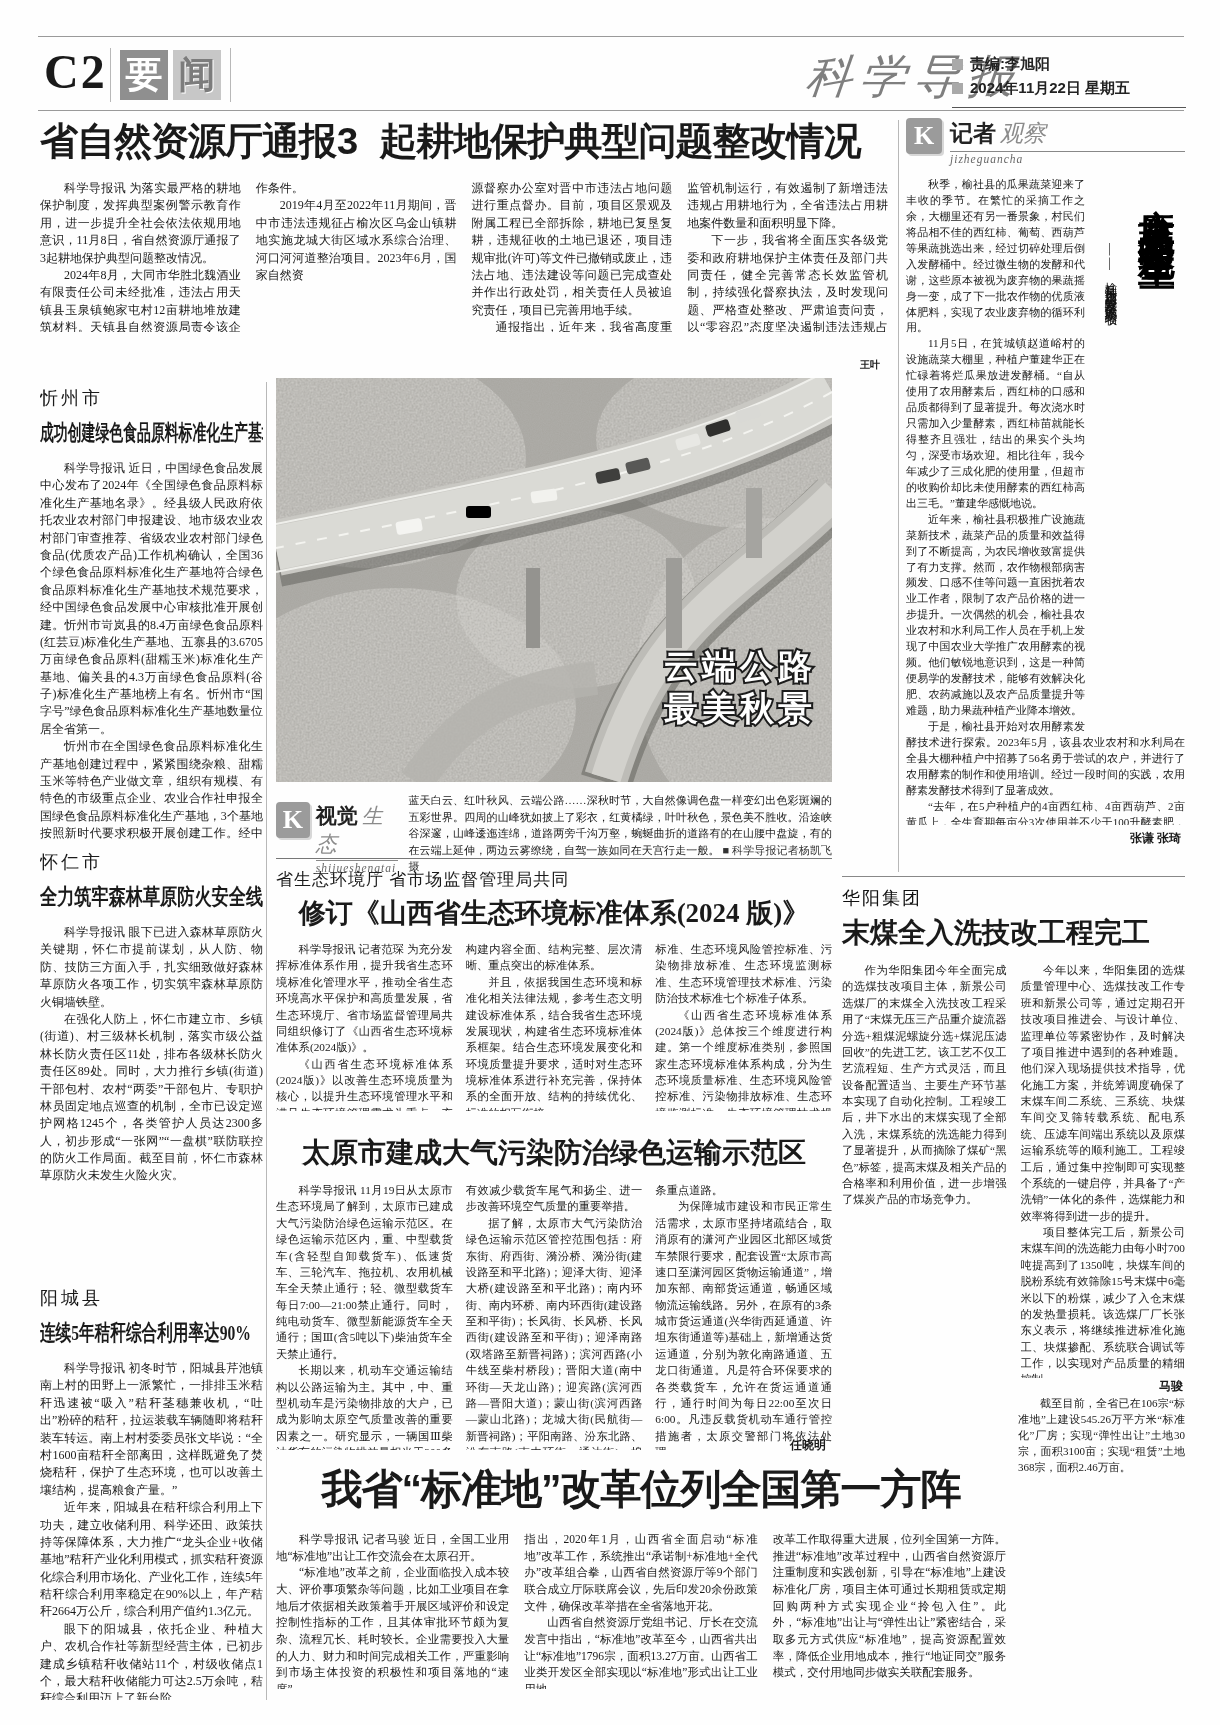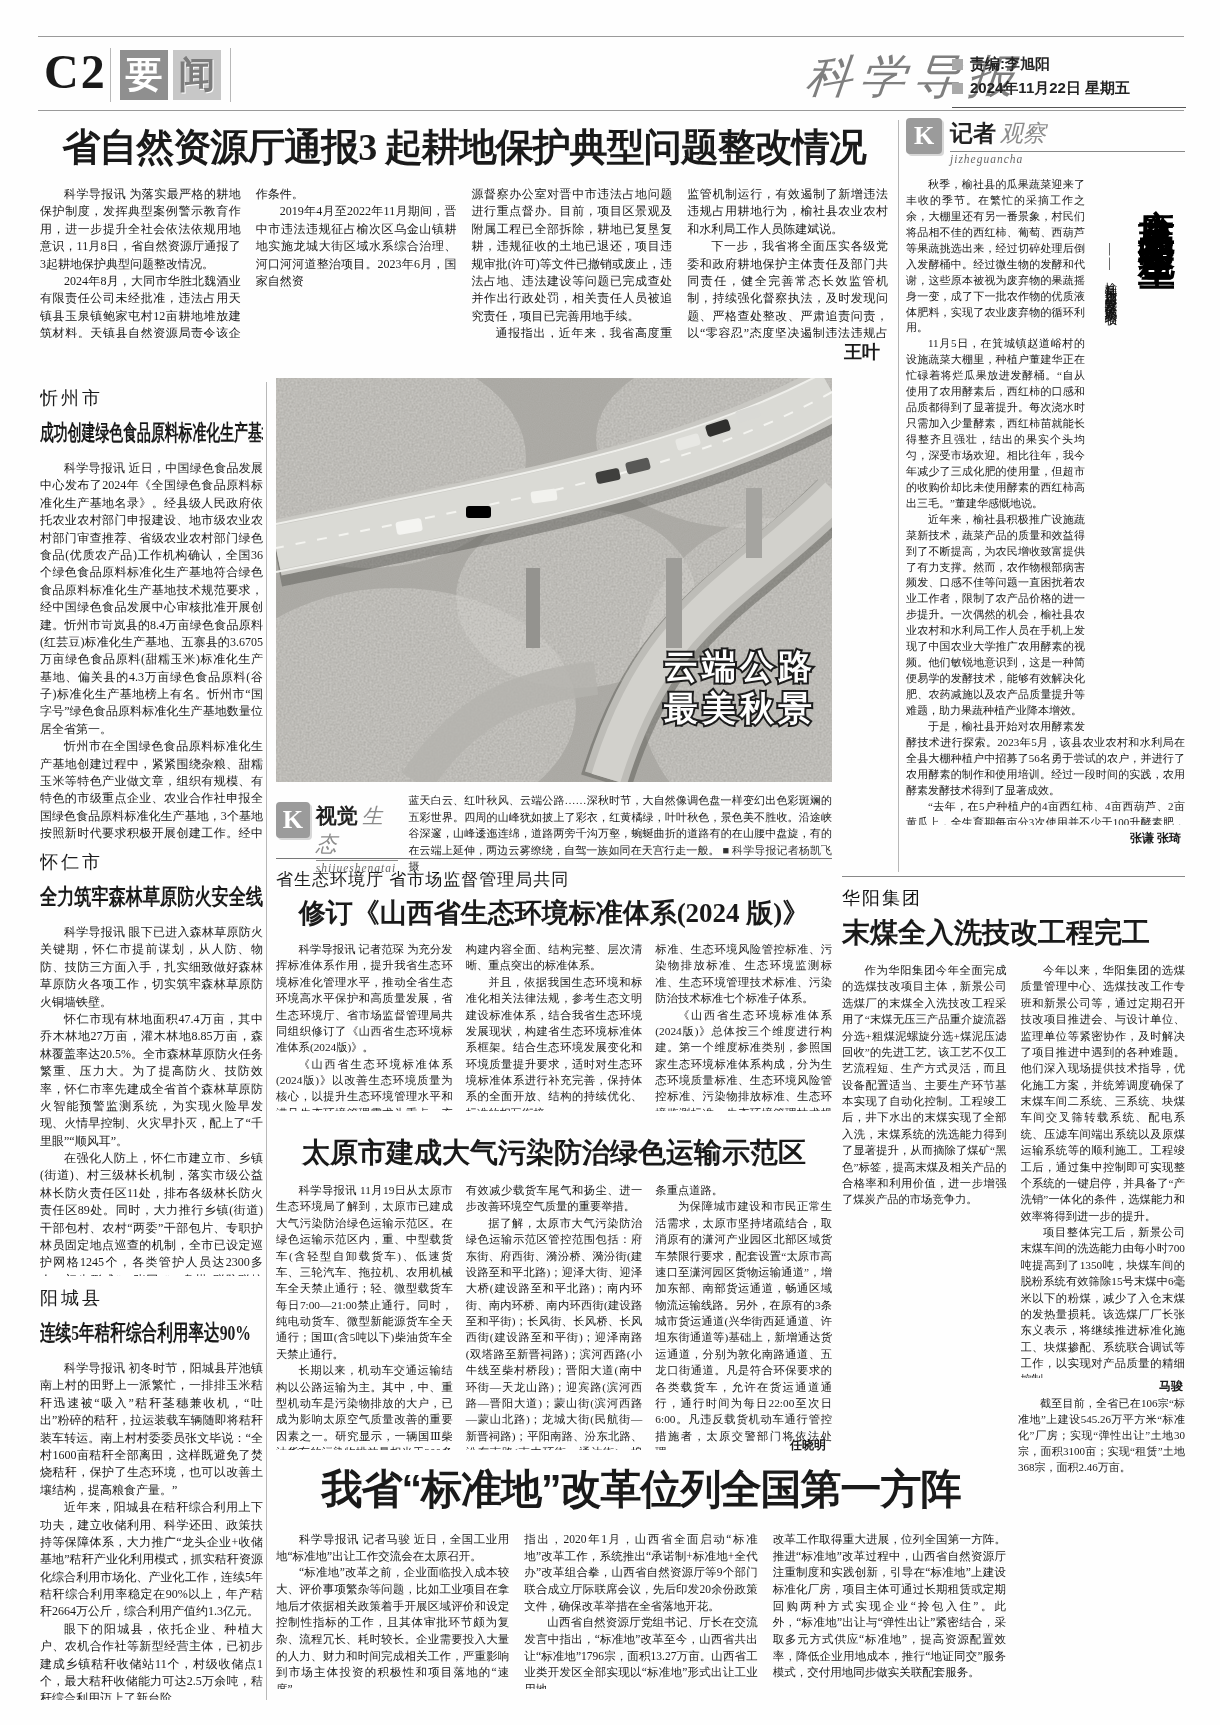--- a/index.html
+++ b/index.html
@@ -26,25 +26,25 @@
 
   
   .body-txt p{margin:0;text-indent:2em;text-align:justify;line-height:1.45;}
   .body-txt p.cont{text-indent:0;}
   .kicker-sm{font-family:"Liberation Sans",sans-serif;font-size:18px;letter-spacing:2px;color:#111;}
 
   
   .lead{left:40px;top:116px;width:848px;height:258px;}
   .lead-kicker{text-align:center;font-family:"Liberation Sans",sans-serif;font-weight:bold;
                font-size:21px;letter-spacing:1px;}
-  .lead-head{text-align:center;font-family:Liberation Serif, serif;font-weight:900;
-             font-size:38px;letter-spacing:-1px;margin-top:6px;white-space:nowrap;}
+  .lead-head{font-family:Liberation Mono, monospace;font-weight:900;
+             font-size:38px;letter-spacing:-1px;white-space:nowrap;}
   .lead-body{display:flex;gap:15px;margin-top:13px;height:152px;overflow:hidden;font-size:12px;}
   .lead-col{flex:1 1 0;}
-  .lead-by{position:absolute;right:8px;bottom:10px;font-weight:bold;font-size:18px;}
+  .lead-by{position:absolute;right:8px;bottom:2px;font-weight:bold;font-size:10px;}
 
   
   .rail-art{left:40px;width:223px;overflow:hidden;}
   .rail-kicker{font-family:"Liberation Sans",sans-serif;font-size:18px;letter-spacing:3px;margin-bottom:8px;}
   .rail-head{font-family:"Liberation Sans",sans-serif;font-weight:900;font-size:22px;
              white-space:nowrap;transform-origin:left center;margin-bottom:12px;}
   .sx66{transform:scaleX(.63);}
   .sx80{transform:scaleX(.78);}
   .sx72{transform:scaleX(.71);font-family:"Liberation Serif",serif;}
   .rail-body{font-size:12px;}
@@ -138,21 +138,21 @@
       </div>
       <div class="lead-col">
         <p class="cont">作条件。</p>
         <p>2019年4月至2022年11月期间，晋中市违法违规征占榆次区乌金山镇耕地实施龙城大街区域水系综合治理、河口河河道整治项目。2023年6月，国家自然资</p>
       </div>
       <div class="lead-col">
         <p class="cont">源督察办公室对晋中市违法占地问题进行重点督办。目前，项目区景观及附属工程已全部拆除，耕地已复垦复耕，违规征收的土地已退还，项目违规审批(许可)等文件已撤销或废止，违法占地、违法建设等问题已完成查处并作出行政处罚，相关责任人员被追究责任，项目已完善用地手续。</p>
         <p>通报指出，近年来，我省高度重视耕地保护工作，以“长牙齿”的硬措施坚决遏制违法占地行为，通过耕地保护常态化监测</p>
       </div>
       <div class="lead-col">
-        <p class="cont">监管机制运行，有效遏制了新增违法违规占用耕地行为，榆社县农业农村和水利局工作人员陈建斌说。</p>
+        <p class="cont">监管机制运行，有效遏制了新增违法违规占用耕地行为，全省违法占用耕地案件数量和面积明显下降。</p>
         <p>下一步，我省将全面压实各级党委和政府耕地保护主体责任及部门共同责任，健全完善常态长效监管机制，持续强化督察执法，及时发现问题、严格查处整改、严肃追责问责，以“零容忍”态度坚决遏制违法违规占用耕地行为，守牢守好我省耕地保护红线。</p>
       </div>
     </div>
     <div class="lead-by">王叶</div>
   </div>
 
   <div class="abs rail-art body-txt" style="top:386px;height:454px;">
     <div class="rail-kicker">忻州市</div>
     <div class="rail-head sx66">成功创建绿色食品原料标准化生产基地</div>
     <div class="rail-body">
@@ -160,21 +160,20 @@
       <p>忻州市在全国绿色食品原料标准化生产基地创建过程中，紧紧围绕杂粮、甜糯玉米等特色产业做文章，组织有规模、有特色的市级重点企业、农业合作社申报全国绿色食品原料标准化生产基地，3个基地按照新时代要求积极开展创建工作。经中国绿色食品发展中心考察组现场核验等程序，3个基地成功创建，可以有效推动忻州市特色农业标准化生产、农产品品牌打造，进一步提升农产品附加值和市场占有率，有效拉长全市特色农业产业链，对实现农民增收、农业增效，推进现代农业建设和农业生产方式创新具有重要的意义。</p>
 
     </div>
   </div>
 
   <div class="abs rail-art body-txt" style="top:850px;height:426px;">
     <div class="rail-kicker">怀仁市</div>
     <div class="rail-head sx80">全力筑牢森林草原防火安全线</div>
     <div class="rail-body">
       <p>科学导报讯 眼下已进入森林草原防火关键期，怀仁市提前谋划，从人防、物防、技防三方面入手，扎实细致做好森林草原防火各项工作，切实筑牢森林草原防火铜墙铁壁。</p>
-      <p>怀仁市现有林地面积47.4万亩，其中乔木林地27万亩，灌木林地8.85万亩，森林覆盖率达20.5%。全市森林草原防火任务繁重、压力大。为了提高防火、技防效率，怀仁市率先建成全省首个森林草原防火智能预警监测系统，为实现火险早发现、火情早控制、火灾早扑灭，配上了“千里眼”“顺风耳”。</p>
       <p>在强化人防上，怀仁市建立市、乡镇(街道)、村三级林长机制，落实市级公益林长防火责任区11处，排布各级林长防火责任区89处。同时，大力推行乡镇(街道)干部包村、农村“两委”干部包片、专职护林员固定地点巡查的机制，全市已设定巡护网格1245个，各类管护人员达2300多人，初步形成“一张网”“一盘棋”联防联控的防火工作局面。截至目前，怀仁市森林草原防火未发生火险火灾。</p>
 
     </div>
   </div>
 
   <div class="abs rail-art body-txt" style="top:1286px;height:414px;">
     <div class="rail-kicker">阳城县</div>
     <div class="rail-head sx72">连续5年秸秆综合利用率达90%</div>
     <div class="rail-body">
       <p>科学导报讯 初冬时节，阳城县芹池镇南上村的田野上一派繁忙，一排排玉米秸秆迅速被“吸入”秸秆茎穗兼收机，“吐出”粉碎的秸秆，拉运装载车辆随即将秸秆装车转运。南上村村委委员张文毕说：“全村1600亩秸秆全部离田，这样既避免了焚烧秸秆，保护了生态环境，也可以改善土壤结构，提高粮食产量。”</p>

